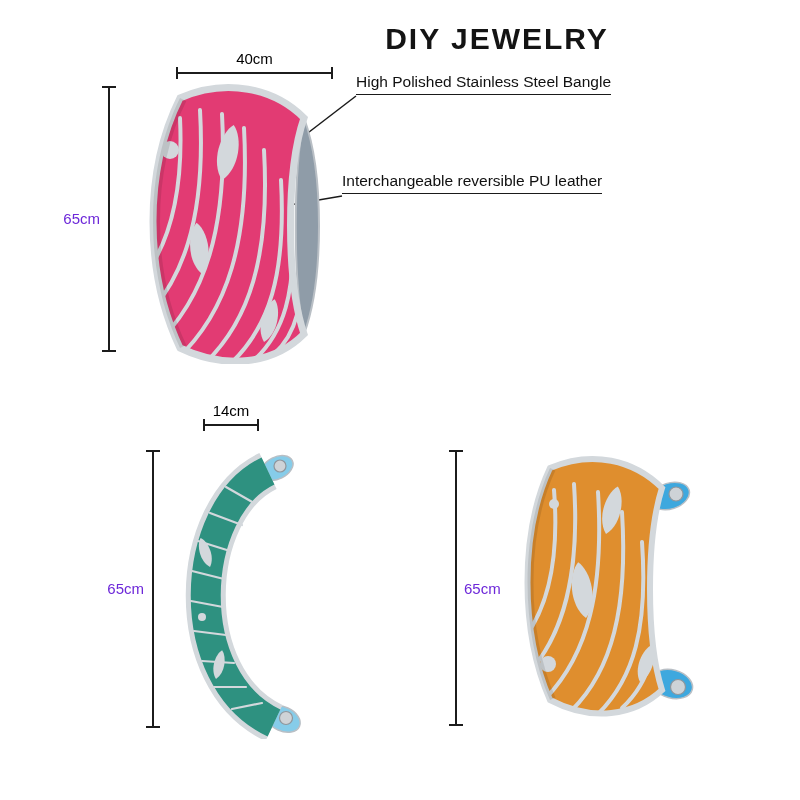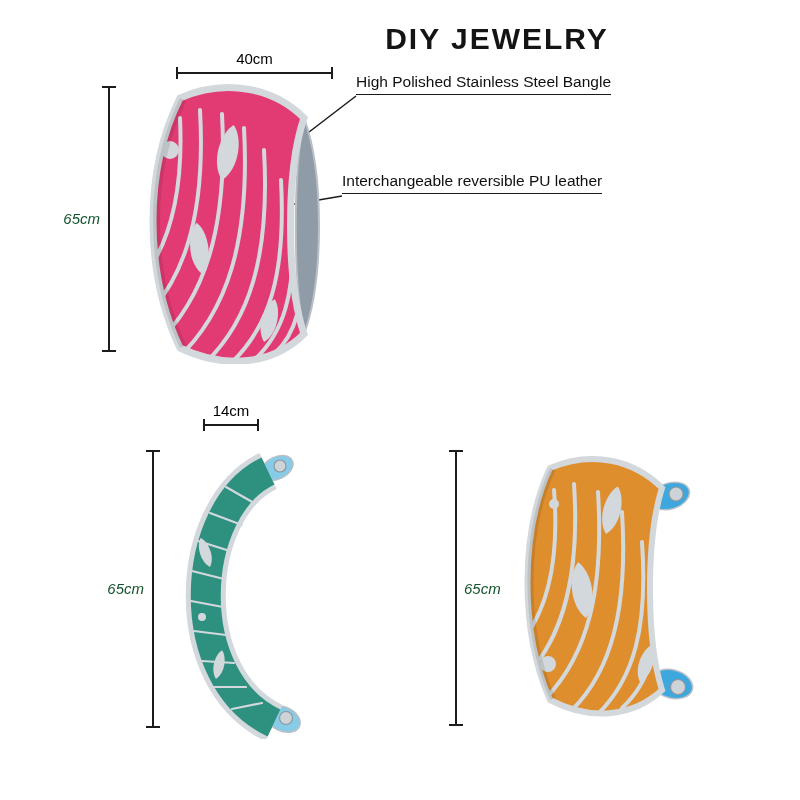--- a/index.html
+++ b/index.html
@@ -15,21 +15,21 @@
   .dim-h{position:absolute;}
   .dim-h .dlabel{text-align:center;font-size:15px;color:#000000;margin-bottom:5px;}
   .dim-h .dline{position:relative;height:2px;background:#1c1c1c;}
   .dim-h .dline::before,.dim-h .dline::after{content:"";position:absolute;top:-5px;width:2px;height:12px;background:#1c1c1c;}
   .dim-h .dline::before{left:0;}
   .dim-h .dline::after{right:0;}
   .dim-v{position:absolute;width:2px;background:#1c1c1c;}
   .dim-v::before,.dim-v::after{content:"";position:absolute;left:-6px;width:14px;height:2px;background:#1c1c1c;}
   .dim-v::before{top:0;}
   .dim-v::after{bottom:0;}
-  .vlabel{position:absolute;font-size:15px;color:#14532d;font-style:italic;}
+  .vlabel{position:absolute;font-size:15px;color:#6d28d9;}
   .vlabel.right{text-align:right;}
 </style>
 </head>
 <body>
 
 <div class="canvas">
 
   <div class="title">DIY JEWELRY</div>
 
   <svg id="leaders" width="800" height="800" viewBox="0 0 800 800">

